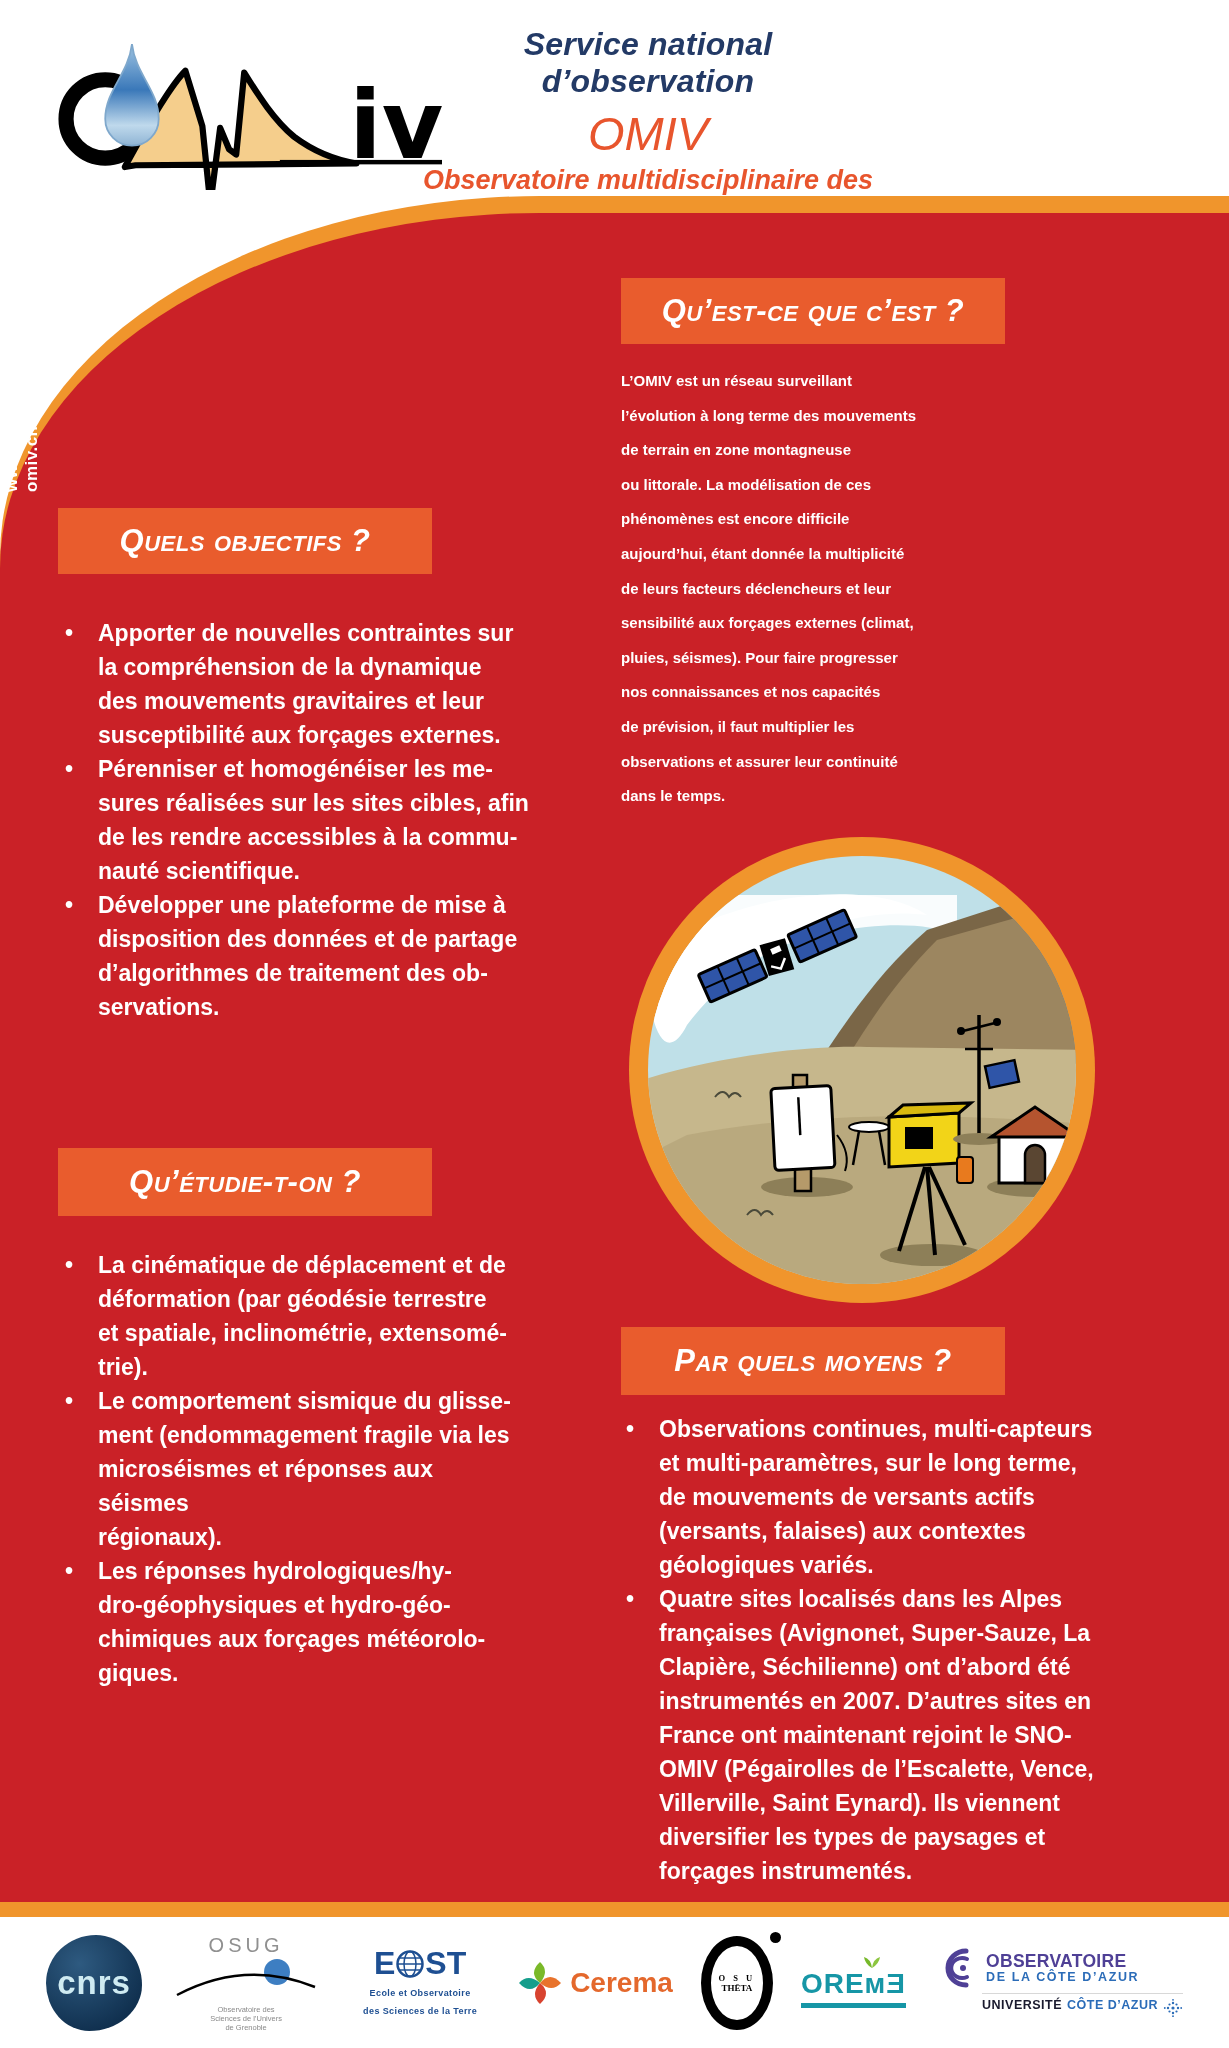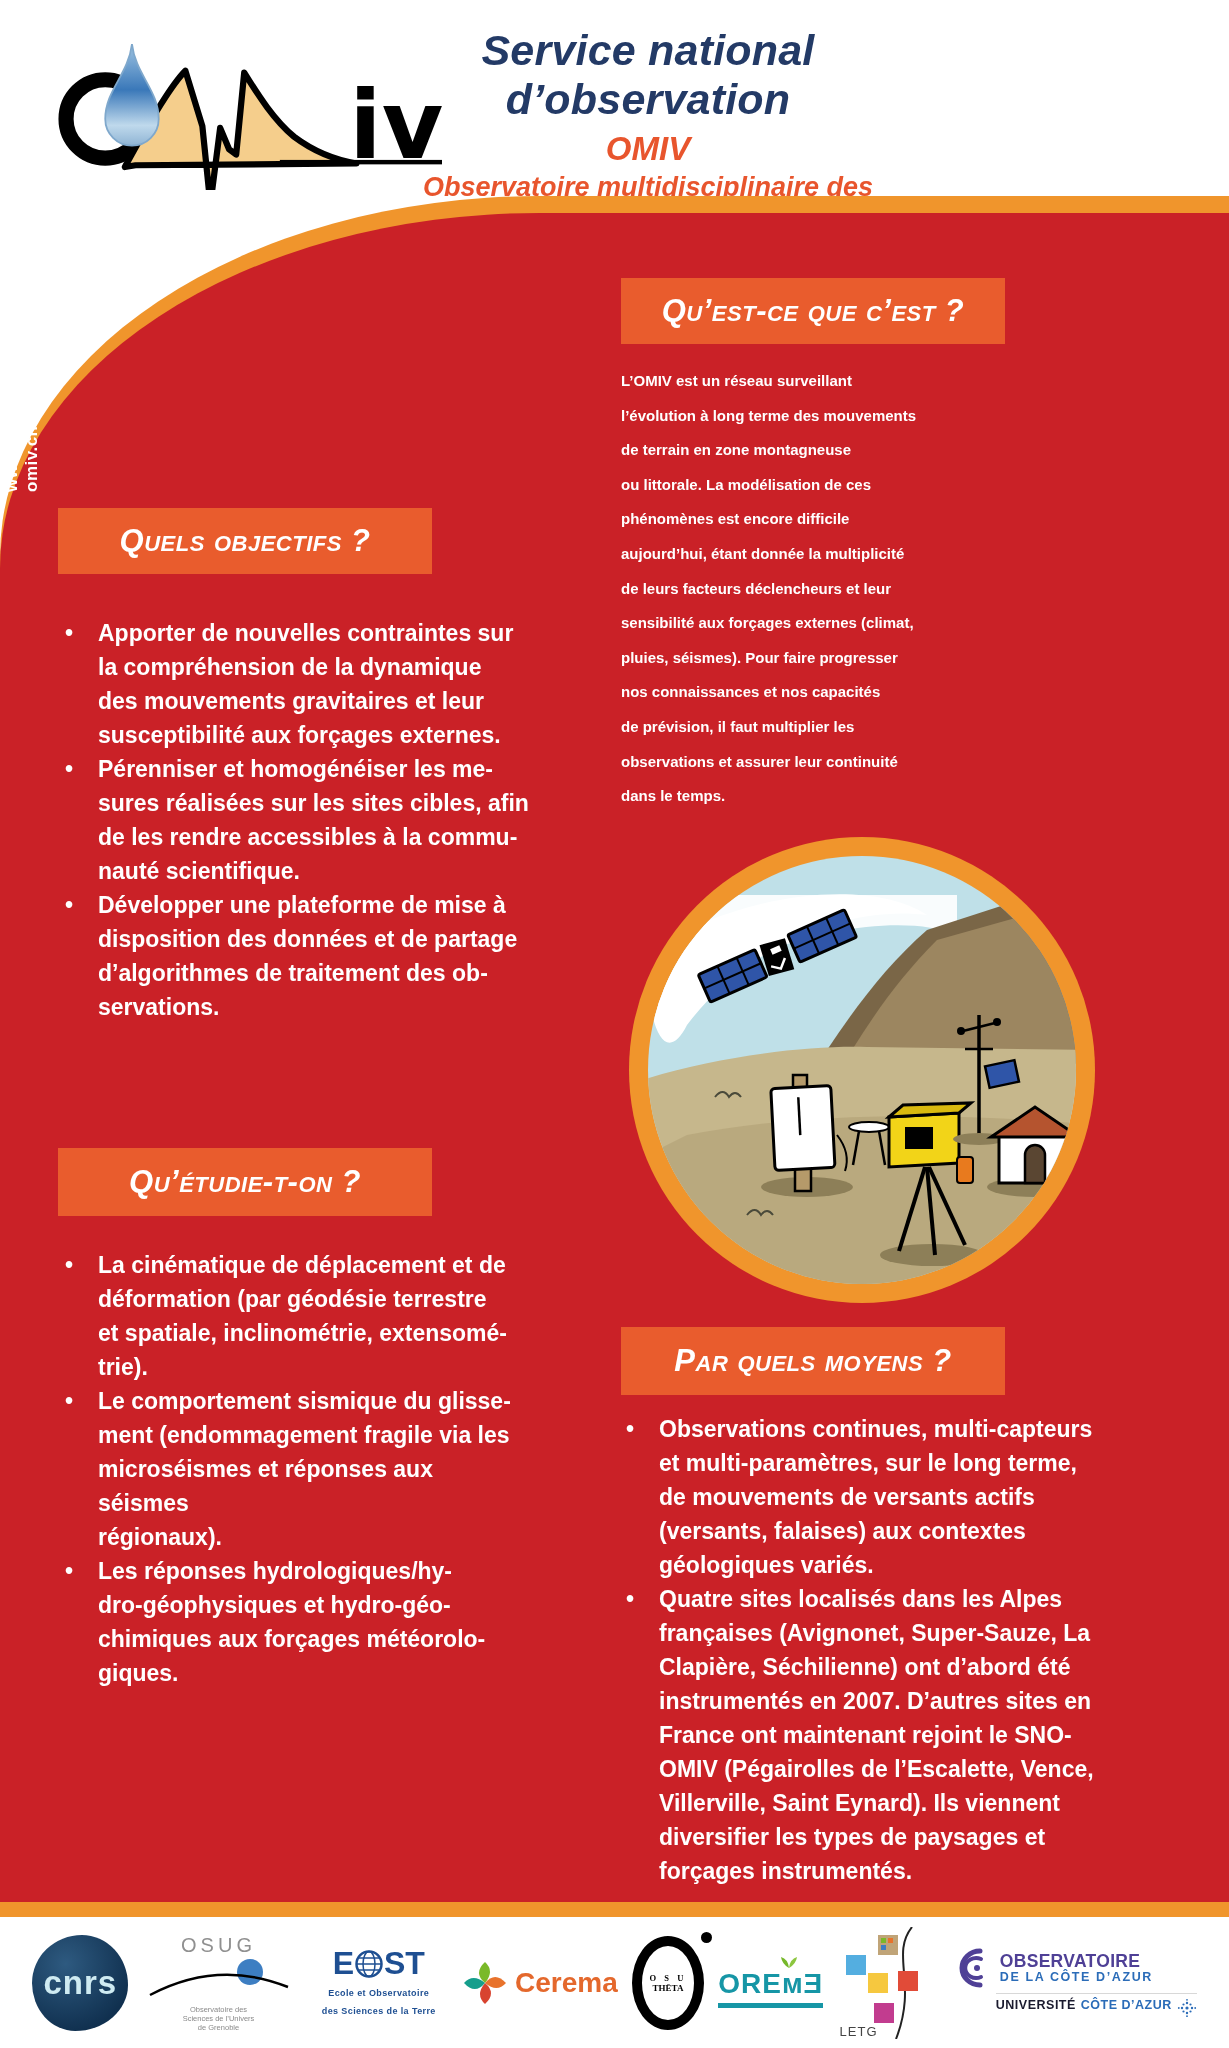--- a/index.html
+++ b/index.html
@@ -1,22 +1,22 @@
 <!DOCTYPE html>
 <html><head>
 <meta charset="utf-8">
 <style>
   html,body{margin:0;padding:0;background:#888;}
   .page{position:relative;width:1229px;height:2048px;background:#ffffff;overflow:hidden;
         font-family:"Liberation Sans","DejaVu Sans",sans-serif;margin:0 auto;}
 
   
   .hdr-title{position:absolute;left:418px;top:26px;width:460px;text-align:center;}
-  .hdr-line1{color:#233A66;font-size:43px;font-weight:bold;font-style:italic;letter-spacing:.2px;}
-  .hdr-line2{color:#E8552D;font-size:33px;font-weight:bold;font-style:italic;margin-top:6px;}
+  .hdr-line1{color:#233A66;font-size:32px;font-weight:bold;font-style:italic;letter-spacing:.2px;}
+  .hdr-line2{color:#E8552D;font-size:47px;font-weight:normal;font-style:italic;margin-top:6px;}
   .hdr-line3{color:#E8552D;font-size:27px;font-weight:bold;font-style:italic;line-height:31px;margin-top:4px;}
   .omiv-logo{position:absolute;left:50px;top:14px;}
 
   
   .body-band{position:absolute;left:0;top:196px;width:1229px;height:1721px;background:#F0952C;
              border-top-left-radius:540px 360px;}
   .body-red{position:absolute;left:0;top:17px;right:0;bottom:15px;background:#CA2127;
             border-top-left-radius:540px 355px;}
 
   .side-url{position:absolute;left:2px;top:322px;height:170px;width:26px;
@@ -325,37 +325,20 @@
     </div>
 
     <div class="logo-oreme">
       <svg class="oreme-sprout" width="18" height="12" viewBox="0 0 18 12">
         <path d="M9,12 Q2,8 1,1 Q8,3 9,12" fill="#76B82A"></path>
         <path d="M9,12 Q16,8 17,1 Q10,3 9,12" fill="#8CC63F"></path>
       </svg>
       <div class="oreme-text">OREᴍƎ</div>
     </div>
 
-    <div class="logo-letg">
-      <svg width="96" height="112" viewBox="0 0 96 112" style="position:absolute;left:0;top:0;">
-        <path d="M74,0 C52,28 80,56 58,112" fill="none" stroke="#222" stroke-width="2"></path>
-      </svg>
-      <div class="letg-sq" style="left:40px;top:8px;background:#C0A478;">
-        <svg width="20" height="20" viewBox="0 0 20 20">
-          <rect x="3" y="3" width="5" height="5" fill="#7AB929"></rect>
-            <rect x="10" y="3" width="5" height="5" fill="#E8732C"></rect>
-          <rect x="3" y="10" width="5" height="5" fill="#3D7EC2"></rect>
-        </svg>
-      </div>
-      <div class="letg-sq" style="left:8px;top:28px;background:#54AEE0;"></div>
-      <div class="letg-sq" style="left:30px;top:46px;background:#F6C83F;"></div>
-      <div class="letg-sq" style="left:60px;top:44px;background:#E14B38;"></div>
-      <div class="letg-sq" style="left:36px;top:76px;background:#C23C8F;"></div>
-      <div class="letg-label">LETG</div>
-    </div>
 
     <div class="logo-oca">
       <div class="oca-top">
         <svg width="44" height="42" viewBox="0 0 44 42">
           <path d="M32,4 A18,17 0 1 0 32,38" fill="none" stroke="#4F4096" stroke-width="5" stroke-linecap="round"></path>
           <path d="M33,12 A11,10 0 1 0 33,30" fill="none" stroke="#4F4096" stroke-width="4" stroke-linecap="round"></path>
           <circle cx="29" cy="21" r="3" fill="#4F4096"></circle>
         </svg>
         <div>
           <div class="oca-l1">OBSERVATOIRE</div>

